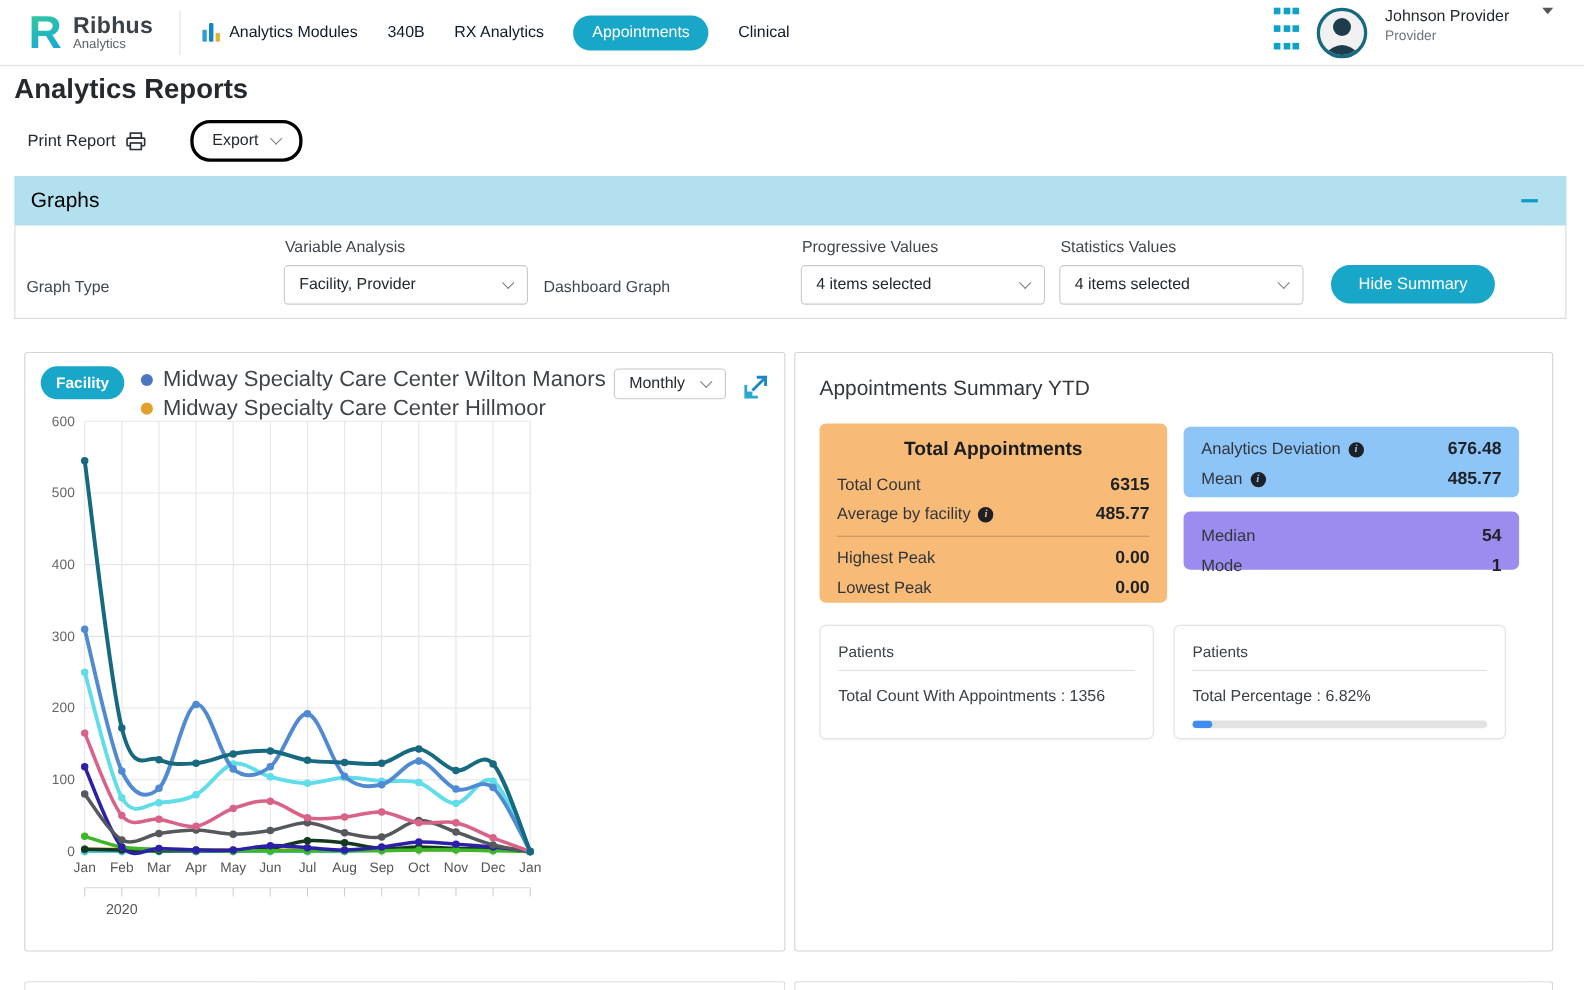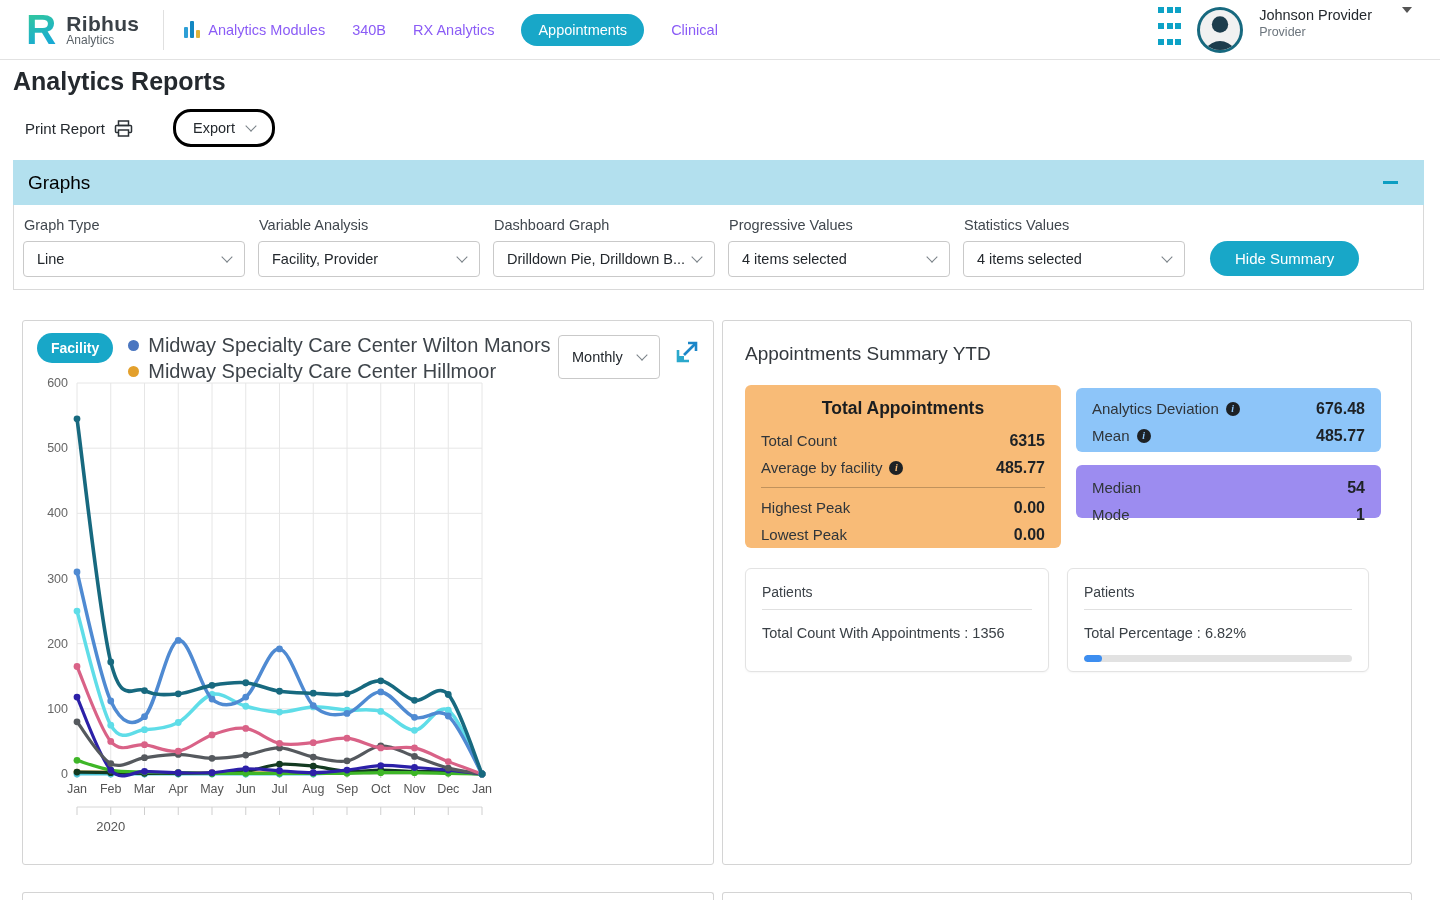--- a/index.html
+++ b/index.html
@@ -10,21 +10,21 @@
   .header { height:60px; display:flex; align-items:center; padding:0 28px 0 26px;
     border-bottom:1px solid #e2e2e2; }
   .brand { display:flex; align-items:center; gap:10px; }
   .brand-r { font-size:42px; font-weight:700; line-height:40px;
     background:linear-gradient(160deg,#31c79e 10%,#17a9d6 85%);
     -webkit-background-clip:text; background-clip:text; color:transparent; }
   .brand-name { font-size:21px; font-weight:700; color:#3a4147; letter-spacing:.3px; }
   .brand-sub { font-size:12px; color:#5a6268; margin-top:-3px; }
   .v-div { width:1px; height:40px; background:#e0e0e0; margin:0 20px 0 24px; }
   .nav { display:flex; align-items:center; gap:27px; }
-  .nav-link { font-size:14.5px; color:#8b5cf6; cursor:pointer; display:flex; align-items:center; gap:8px; }
+  .nav-link { font-size:14.5px; color:#0f172a; cursor:pointer; display:flex; align-items:center; gap:8px; }
   .nav-link.active { background:#18a7c8; color:#fff; border-radius:17px; padding:8px 17px; }
   .bars { display:flex; align-items:flex-end; gap:2px; height:17px; }
   .bars i { display:block; width:4px; border-radius:1px; }
   .bars i:nth-child(1){ height:11px; background:#2e9fd6; }
   .bars i:nth-child(2){ height:17px; background:#1287c2; }
   .bars i:nth-child(3){ height:8px;  background:#ddb33c; }
   .hright { margin-left:auto; display:flex; gap:16px; }
   .grid-icon { display:grid; grid-template-columns:repeat(3,6px); grid-gap:2.5px; cursor:pointer; }
   .grid-icon i { width:6px; height:6px; background:#0da2c6; display:block; }
   .avatar { width:46px; height:46px; border-radius:50%; border:3px solid #17697f;
@@ -63,21 +63,21 @@
   
   .cards { display:flex; gap:8px; margin:30px 16px 0 22px; }
   .card { background:#fff; border:1px solid #d4d4d4; border-radius:3px; height:545px; }
   .chart-card { width:692px; padding:12px 14px; position:relative; }
   .chart-head { display:flex; align-items:flex-start; position:relative; z-index:2; }
   .facility-pill { background:#18a7c8; color:#fff; font-weight:700; font-size:14px;
     padding:7px 14px; border-radius:17px; cursor:pointer; flex:none; }
   .legend { margin-left:15px; display:flex; flex-direction:column; gap:3px; margin-top:1px; }
   .legend-item { display:flex; align-items:center; gap:9px; font-size:20px; color:#3e444a; }
   .ldot { width:11px; height:11px; border-radius:50%; flex:none; }
-  .period { margin-left:auto; width:102px; height:44px; margin-top:2px; }
+  .period { margin-left:auto; width:102px; height:28px; margin-top:2px; }
   .expand { margin-left:15px; margin-top:7px; cursor:pointer; flex:none; }
   .chart-wrap { margin-top:-14px; position:relative; z-index:1; }
   svg text { font-family:"Liberation Sans",sans-serif; }
 
   
   .summary-card { width:690px; position:relative; }
   .summary-title { position:absolute; left:22px; top:22px; font-size:19px; color:#33383d; }
   .box { position:absolute; border-radius:6px; padding:9px 16px; }
   .total-box { left:22px; top:64px; width:316px; height:163px; background:#f8bb77; }
   .box-title { text-align:center; font-size:17.5px; font-weight:700; color:#1a1d20; margin:4px 0 8px; }
@@ -176,38 +176,30 @@
 </div>
 
 <div class="graphs">
   <div class="graphs-header">
     <span>Graphs</span>
     <span class="minus-icon"></span>
   </div>
   <div class="graphs-body">
     <div class="filter">
       <div class="filter-label">Graph Type</div>
-      <div class="selectbox">
-        <span>Line</span>
-        <span class="chev"></span>
-      </div>
     </div>
     <div class="filter">
       <div class="filter-label">Variable Analysis</div>
       <div class="selectbox">
         <span>Facility, Provider</span>
         <span class="chev"></span>
       </div>
     </div>
     <div class="filter">
       <div class="filter-label">Dashboard Graph</div>
-      <div class="selectbox">
-        <span>Drilldown Pie, Drilldown B...</span>
-        <span class="chev"></span>
-      </div>
     </div>
     <div class="filter">
       <div class="filter-label">Progressive Values</div>
       <div class="selectbox">
         <span>4 items selected</span>
         <span class="chev"></span>
       </div>
     </div>
     <div class="filter">
       <div class="filter-label">Statistics Values</div>

